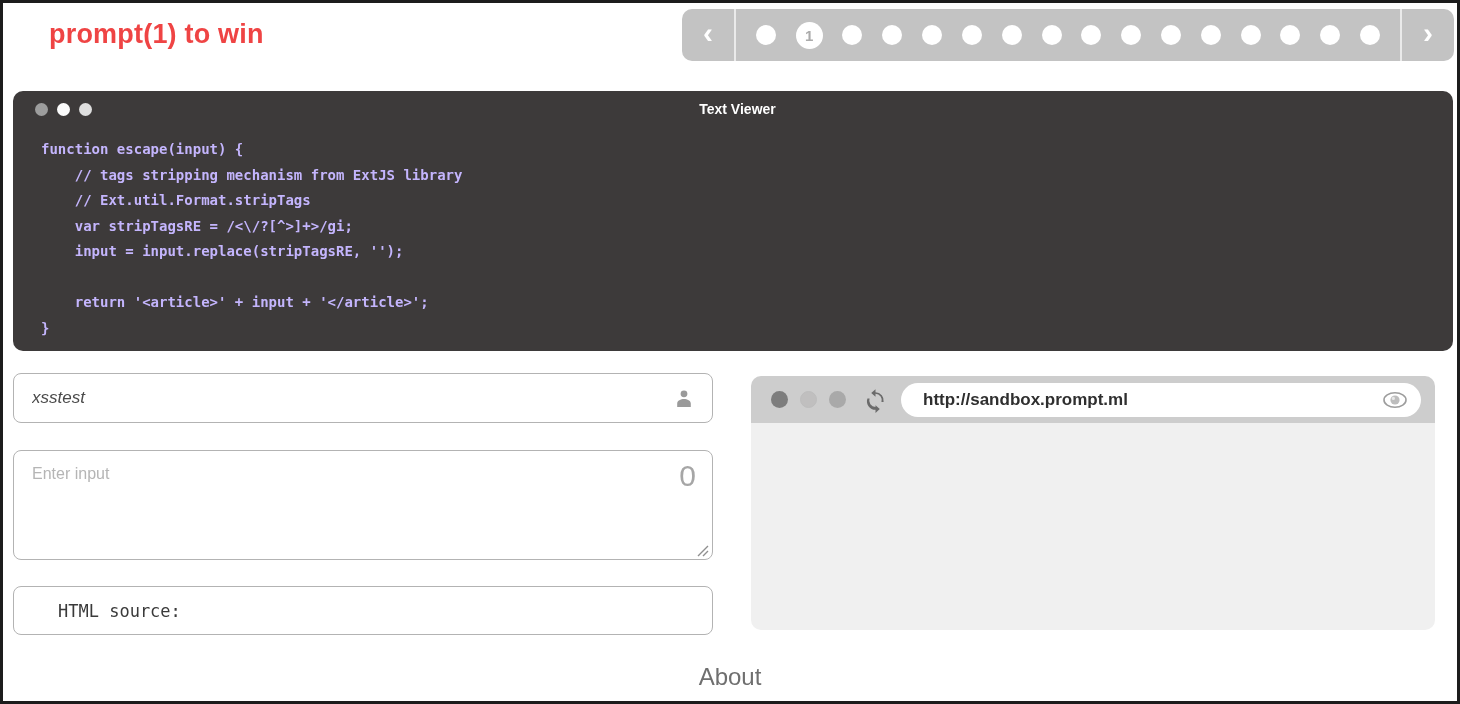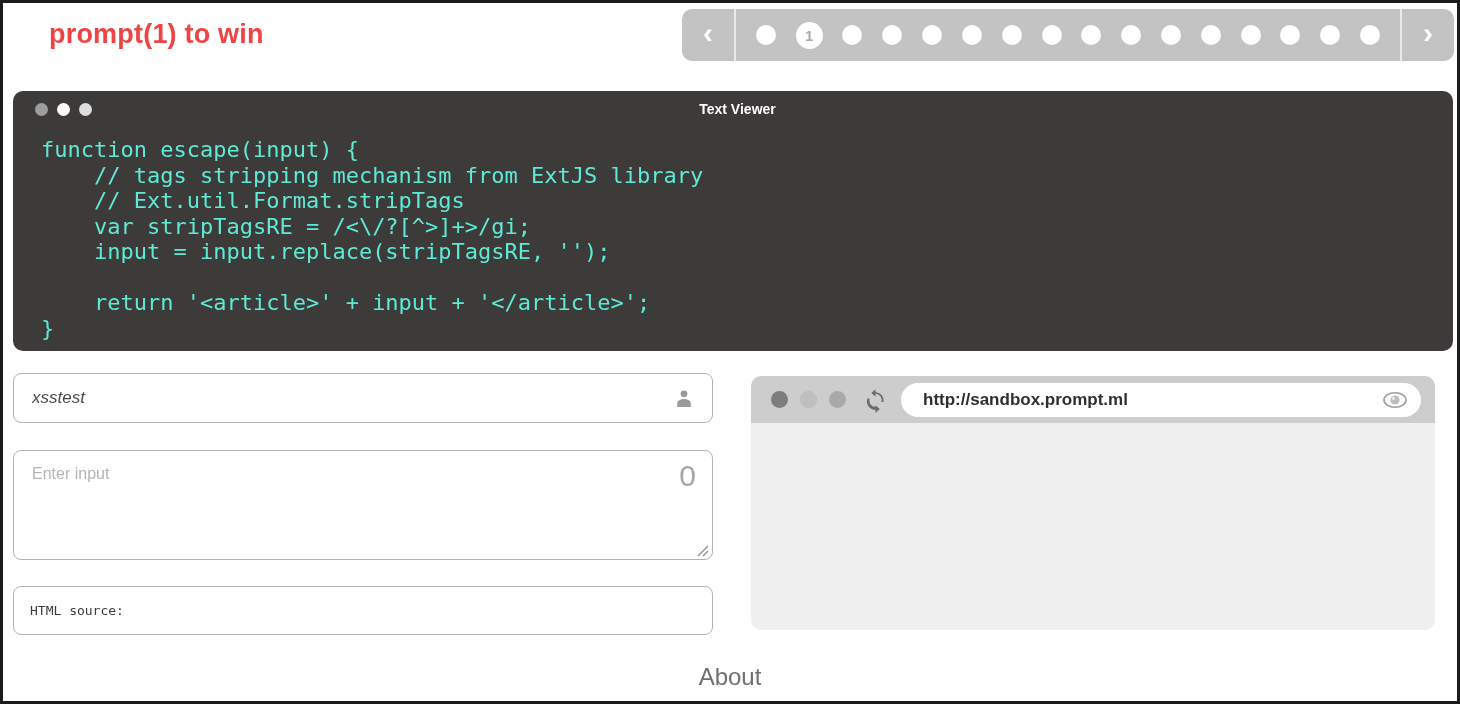--- a/index.html
+++ b/index.html
@@ -94,24 +94,24 @@
     align-items: center;
     gap: 9px;
   }
   .tv-dot { width: 13px; height: 13px; border-radius: 50%; }
   .tv-dot.d1 { background: #9d9d9d; }
   .tv-dot.d2 { background: #fbfbfb; }
   .tv-dot.d3 { background: #dedede; }
   .tv-code {
     margin: 10px 0 0 28px;
     font-family: "DejaVu Sans Mono", monospace;
-    font-size: 22px;
-    font-weight: normal;
+    font-size: 14px;
+    font-weight: bold;
     line-height: 25.5px;
-    color: #5eead4;
+    color: #c4b5fd;
     white-space: pre;
     tab-size: 4;
   }
 
   
   .name-box {
     position: absolute;
     left: 10px; top: 370px;
     width: 700px; height: 50px;
     background: #fff;
@@ -172,22 +172,23 @@
     width: 700px; height: 49px;
     background: #fff;
     border: 1px solid #b3b3b3;
     border-radius: 8px;
     display: flex;
     align-items: center;
     padding-left: 16px;
   }
   .html-source-label {
     font-family: "DejaVu Sans Mono", monospace;
-    font-size: 13px;
+    font-size: 17px;
     color: #3a3a3a;
+    margin-left: 28px;
   }
 
   
   .browser {
     position: absolute;
     left: 748px; top: 373px;
     width: 684px; height: 264px;
   }
   .browser-bar {
     height: 47px;

